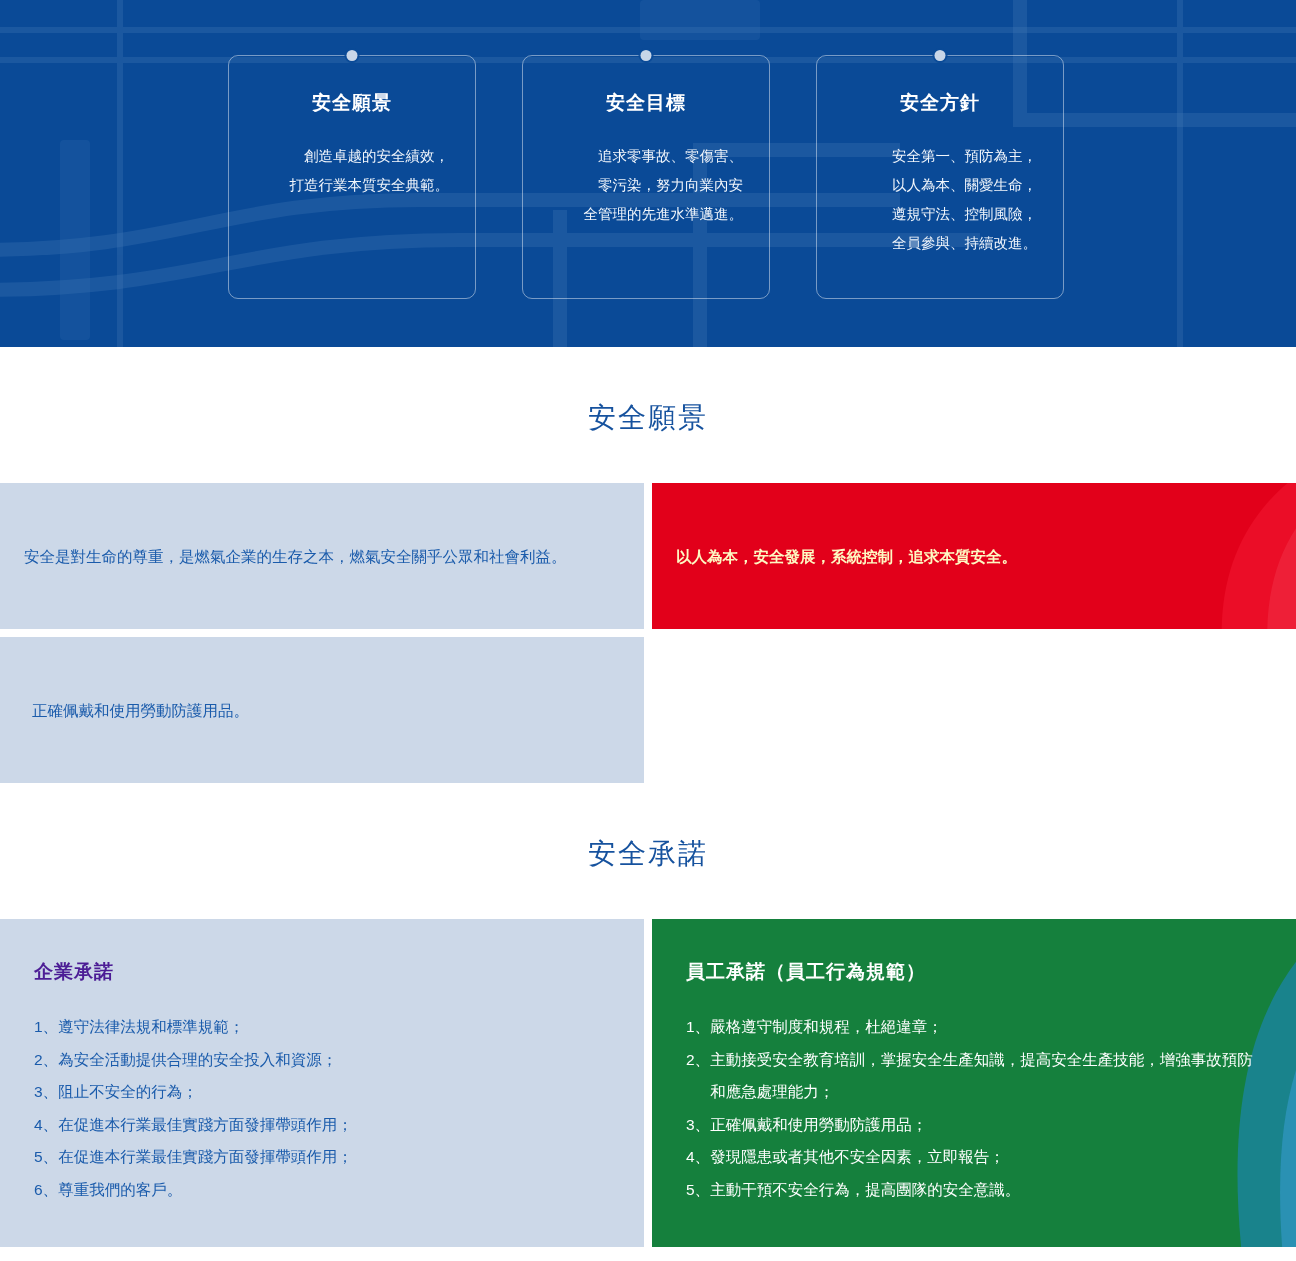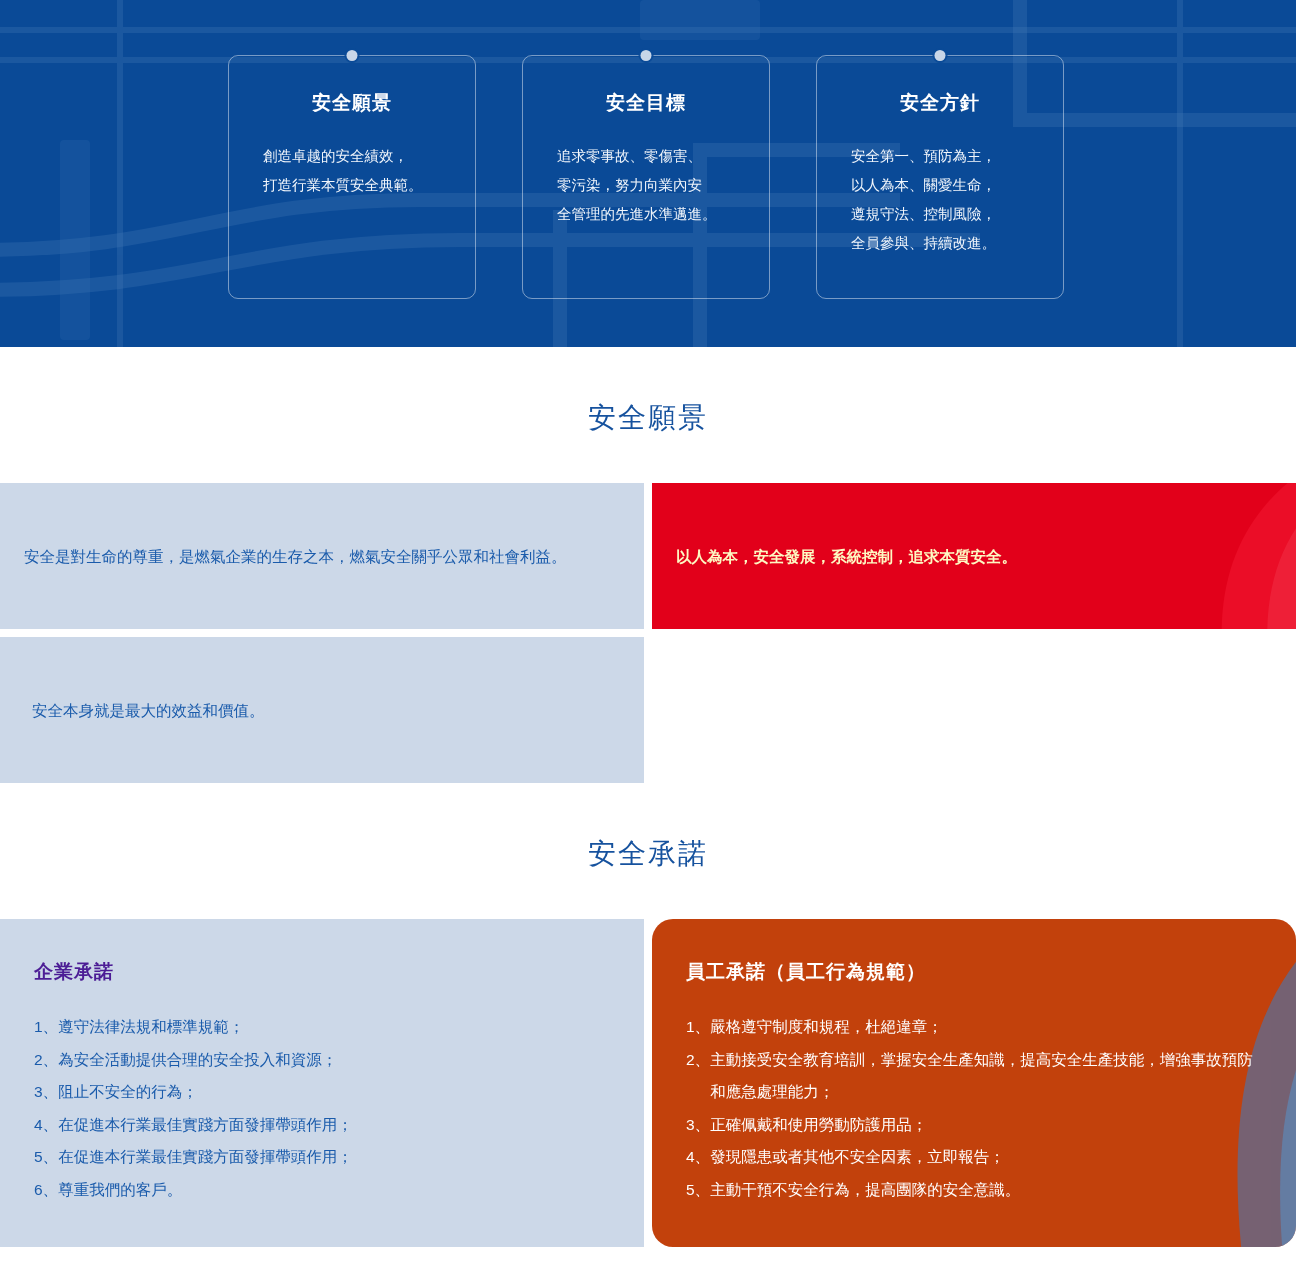--- a/index.html
+++ b/index.html
@@ -68,25 +68,25 @@
     background: #c8d6e8;
     box-shadow: 0 0 0 2px rgba(10,74,151,0.9);
   }
   .hcard h3 {
     margin: 0 0 26px 0;
     font-size: 19px;
     font-weight: bold;
     letter-spacing: 1px;
   }
   .hcard p {
-    margin: 8px;
+    margin: 0;
     font-size: 14.5px;
     line-height: 2.0;
     color: #f1f6fc;
-    text-align: left;
+    text-align: right;
   }
 
   
   .section-title {
     text-align: center;
     font-size: 28px;
     color: #16529e;
     font-weight: normal;
     margin: 0;
     padding: 52px 0 46px 0;
@@ -144,21 +144,21 @@
     width: 1296px;
   }
   .commit {
     position: relative;
     overflow: hidden;
     box-sizing: border-box;
     min-height: 328px;
     padding: 40px 34px 34px 34px;
   }
   .commit.a { background: #ccd8e8; }
-  .commit.b { background: #c2410c; border-radius: 21px; }
+  .commit.b { background: #15803d; }
   .commit h4 {
     margin: 0 0 26px 0;
     font-size: 19px;
     font-weight: bold;
     letter-spacing: 1px;
     position: relative;
     z-index: 2;
   }
   .commit.a h4 { color: #4c1d95; }
   .commit.b h4 { color: #ffffff; }
@@ -257,21 +257,21 @@
 
   <div class="value-cell left highlight">
     <svg class="swoosh" viewBox="0 0 300 240">
       <path d="M300 0 C 200 40, 150 120, 170 240 L 300 240 Z" fill="#ff2b45" opacity="0.55"></path>
       <path d="M300 30 C 230 70, 200 140, 215 240 L 300 240 Z" fill="#ff6478" opacity="0.45"></path>
     </svg>
     <div class="vtext">以人為本，安全發展，系統控制，追求本質安全。</div>
   </div>
 
   <div class="value-cell right">
-    <div class="vtext">安全本身就是最大的效益和價值。</div>
+    <div class="vtext">正確佩戴和使用勞動防護用品。</div>
   </div>
 
 </section>
 
 <h2 class="section-title">安全承諾</h2>
 
 <section class="commitments">
 
   <div class="commit a">
     <h4>企業承諾</h4>

